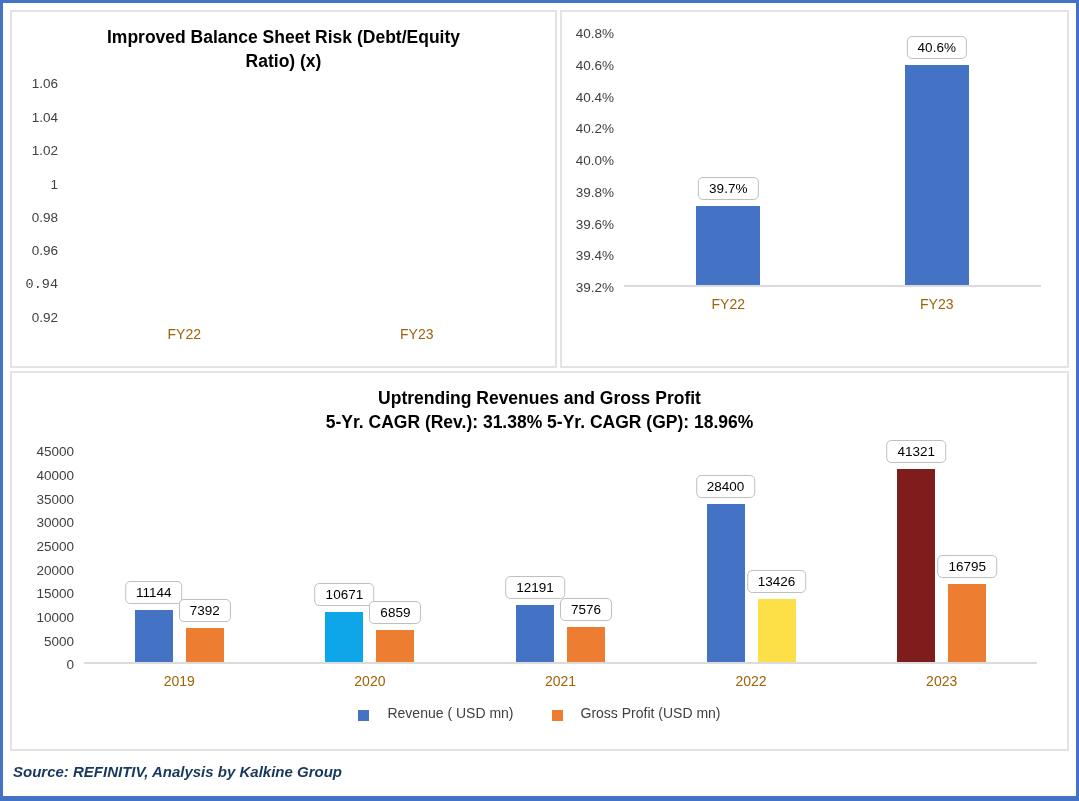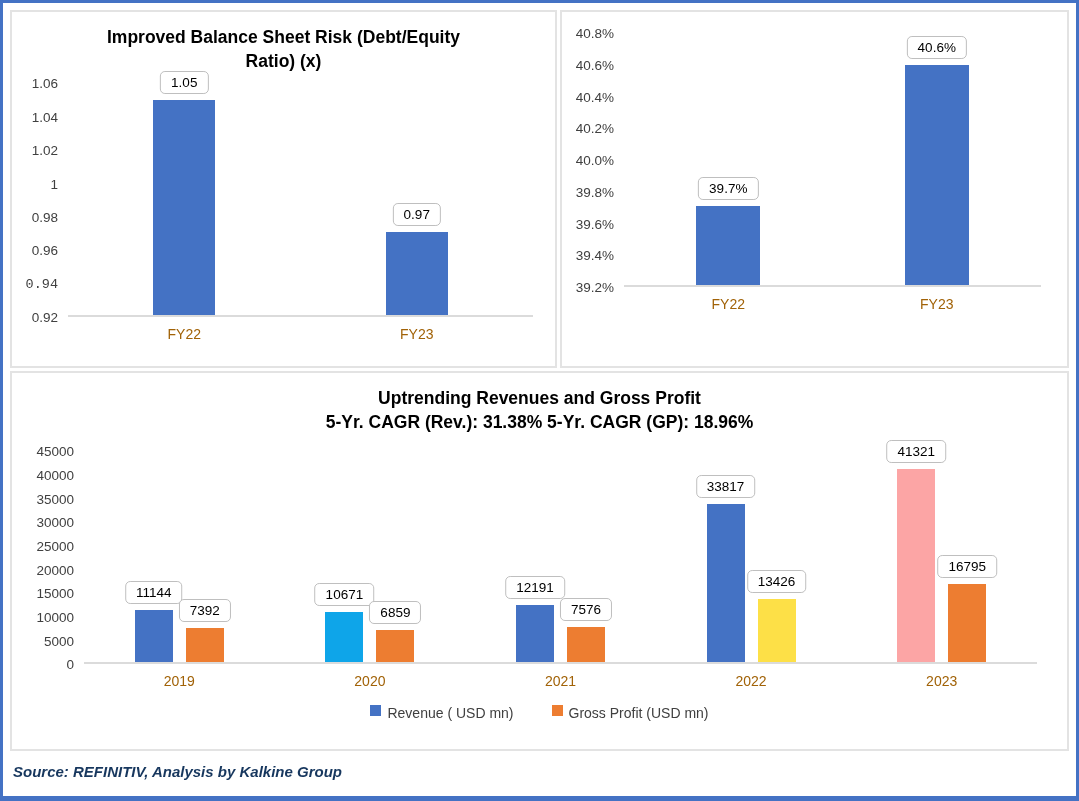--- a/index.html
+++ b/index.html
@@ -103,21 +103,21 @@
     padding-top: 9px;
   }
   .legend {
     display: flex;
     justify-content: center;
     gap: 38px;
     margin-top: 16px;
     font-size: 14px;
     color: #404040;
   }
-  .legend-item { display: flex; align-items: flex-start; gap: 6px; }
+  .legend-item { display: flex; align-items: flex-end; gap: 18px; }
   .swatch { width: 11px; height: 11px; display: inline-block; }
 
   .chart-0 { --yw: 46px; --ph: 234px; --bw: 62px; --gm: 10px 22px 0 10px; }
   .chart-1 { --yw: 56px; --ph: 254px; --bw: 64px; --gm: 21px 26px 0 6px; }
   .chart-2 { --yw: 64px; --ph: 213px; --bw: 38px; --gm: 17px 30px 0 8px; }
 
   .source {
     padding: 12px 3px 0 3px;
     font-size: 15px;
     font-weight: bold;
@@ -138,32 +138,20 @@
         <div class="chart-grid">
           <div class="y-axis">
             <span style="top: 0%;">1.06</span>
             <span style="top: 14.2857%;">1.04</span>
             <span style="top: 28.5714%;">1.02</span>
             <span style="top: 42.8571%;">1</span>
             <span style="top: 57.1429%;">0.98</span>
             <span style="top: 71.4286%;">0.96</span>
             <span style="top: 85.7143%; font-family: Liberation Mono, monospace;">0.94</span>
             <span style="top: 100%;">0.92</span>
-          </div>
-          <div class="plot">
-            <div class="group">
-              <div class="bar" style="background: rgb(68, 114, 196); height: 92.8571%;">
-                <div class="dlabel">1.05</div>
-              </div>
-            </div>
-            <div class="group">
-              <div class="bar" style="background: rgb(68, 114, 196); height: 35.7143%;">
-                <div class="dlabel">0.97</div>
-              </div>
-            </div>
           </div>
           <div class="x-labels">
             <div class="x-label">FY22</div>
             <div class="x-label">FY23</div>
           </div>
         </div>
       </section>
     <section class="panel panel-tr chart chart-1">
         <div class="chart-grid">
           <div class="y-axis">
@@ -234,28 +222,28 @@
           <div class="group">
             <div class="bar" style="background: rgb(68, 114, 196); height: 27.0911%; text-decoration: underline;">
               <div class="dlabel">12191</div>
             </div>
             <div class="bar" style="background: rgb(237, 125, 49); height: 16.8356%;">
               <div class="dlabel">7576</div>
             </div>
           </div>
           <div class="group">
             <div class="bar" style="background: rgb(68, 114, 196); height: 75.1489%;">
-              <div class="dlabel">33817</div>
+              <div class="dlabel">28400</div>
             </div>
             <div class="bar" style="background: #fde047; height: 29.8356%;">
               <div class="dlabel">13426</div>
             </div>
           </div>
           <div class="group">
-            <div class="bar" style="background: #fca5a5; height: 91.8244%;">
+            <div class="bar" style="background: #7f1d1d; height: 91.8244%;">
               <div class="dlabel">41321</div>
             </div>
             <div class="bar" style="background: rgb(237, 125, 49); height: 37.3222%;">
               <div class="dlabel">16795</div>
             </div>
           </div>
         </div>
         <div class="x-labels">
           <div class="x-label">2019</div>
           <div class="x-label">2020</div>

